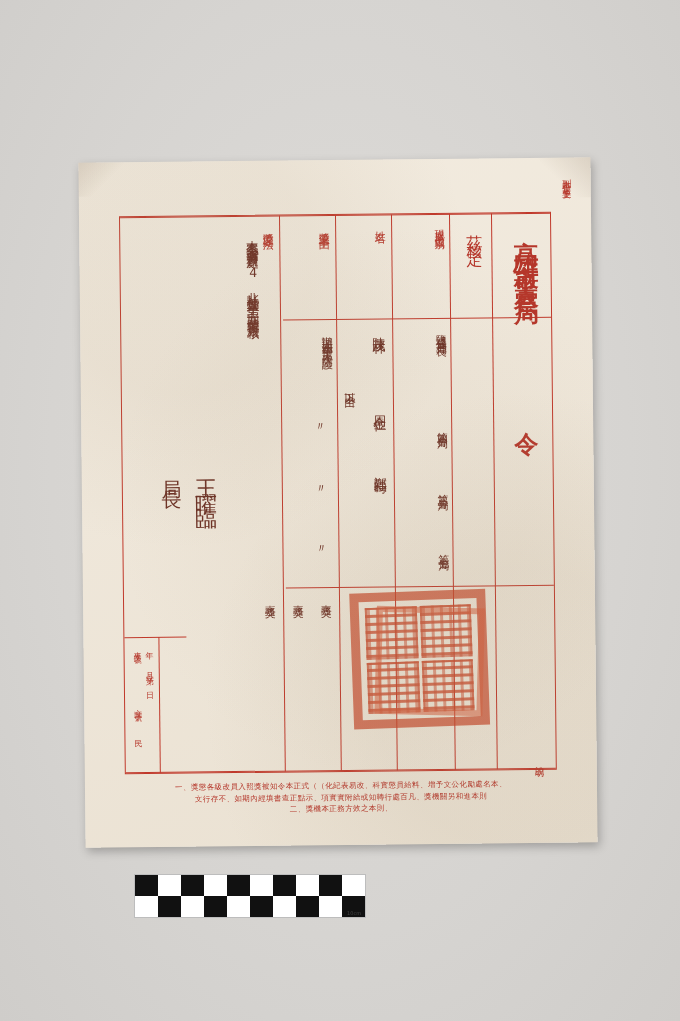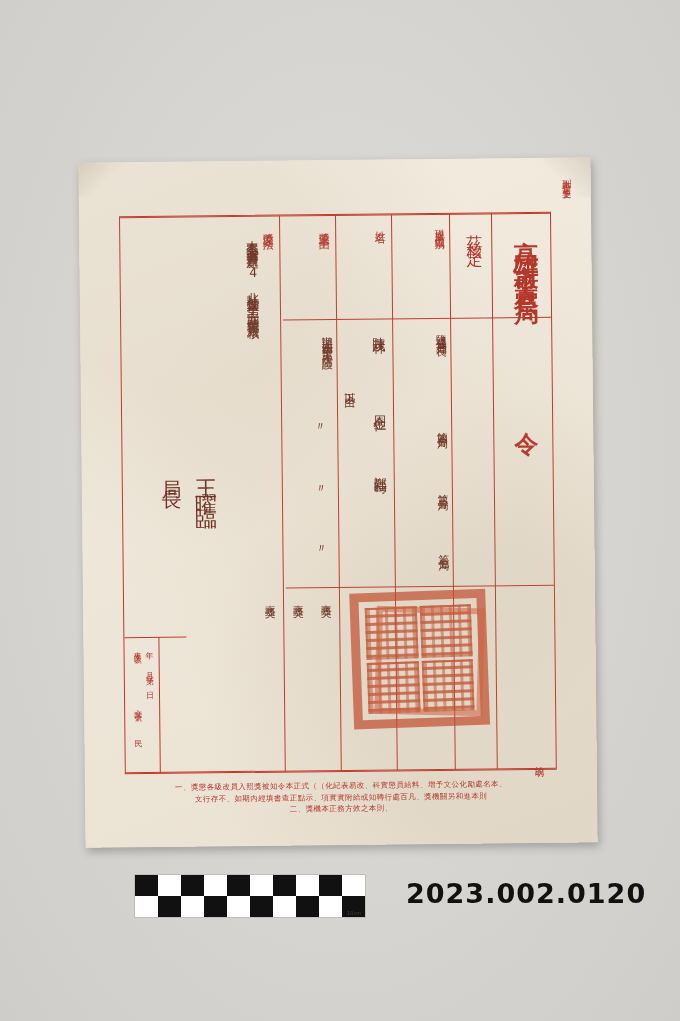--- a/index.html
+++ b/index.html
@@ -215,15 +215,14 @@
       <div style="background:#fff"></div>
         <div style="background:#111"></div>
       <div style="background:#fff"></div>
         <div style="background:#111"></div>
       <div style="background:#fff"></div>
         <div style="background:#111"></div>
     </div>
     <span class="cm">10cm</span>
   </div>
 
-  <div id="catalog">2023.002.0120</div>
 
 </div>
 
 </body></html>

